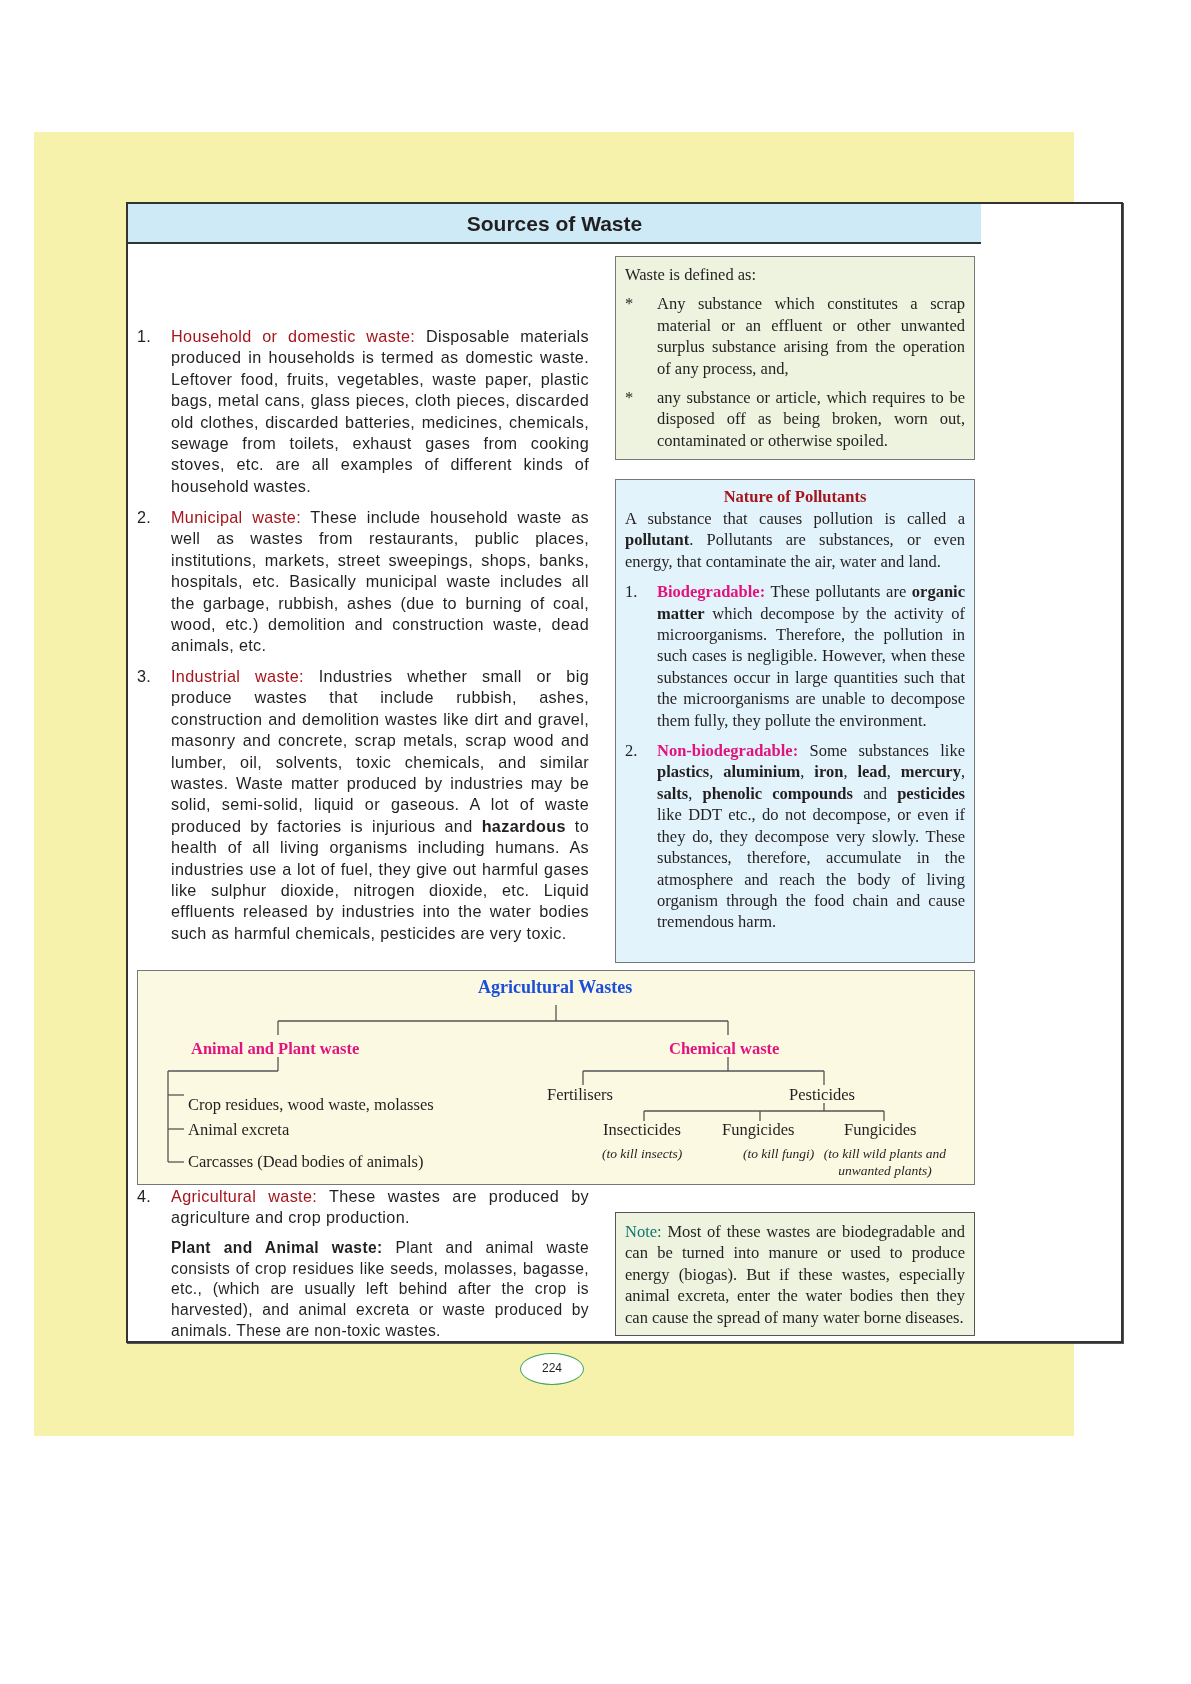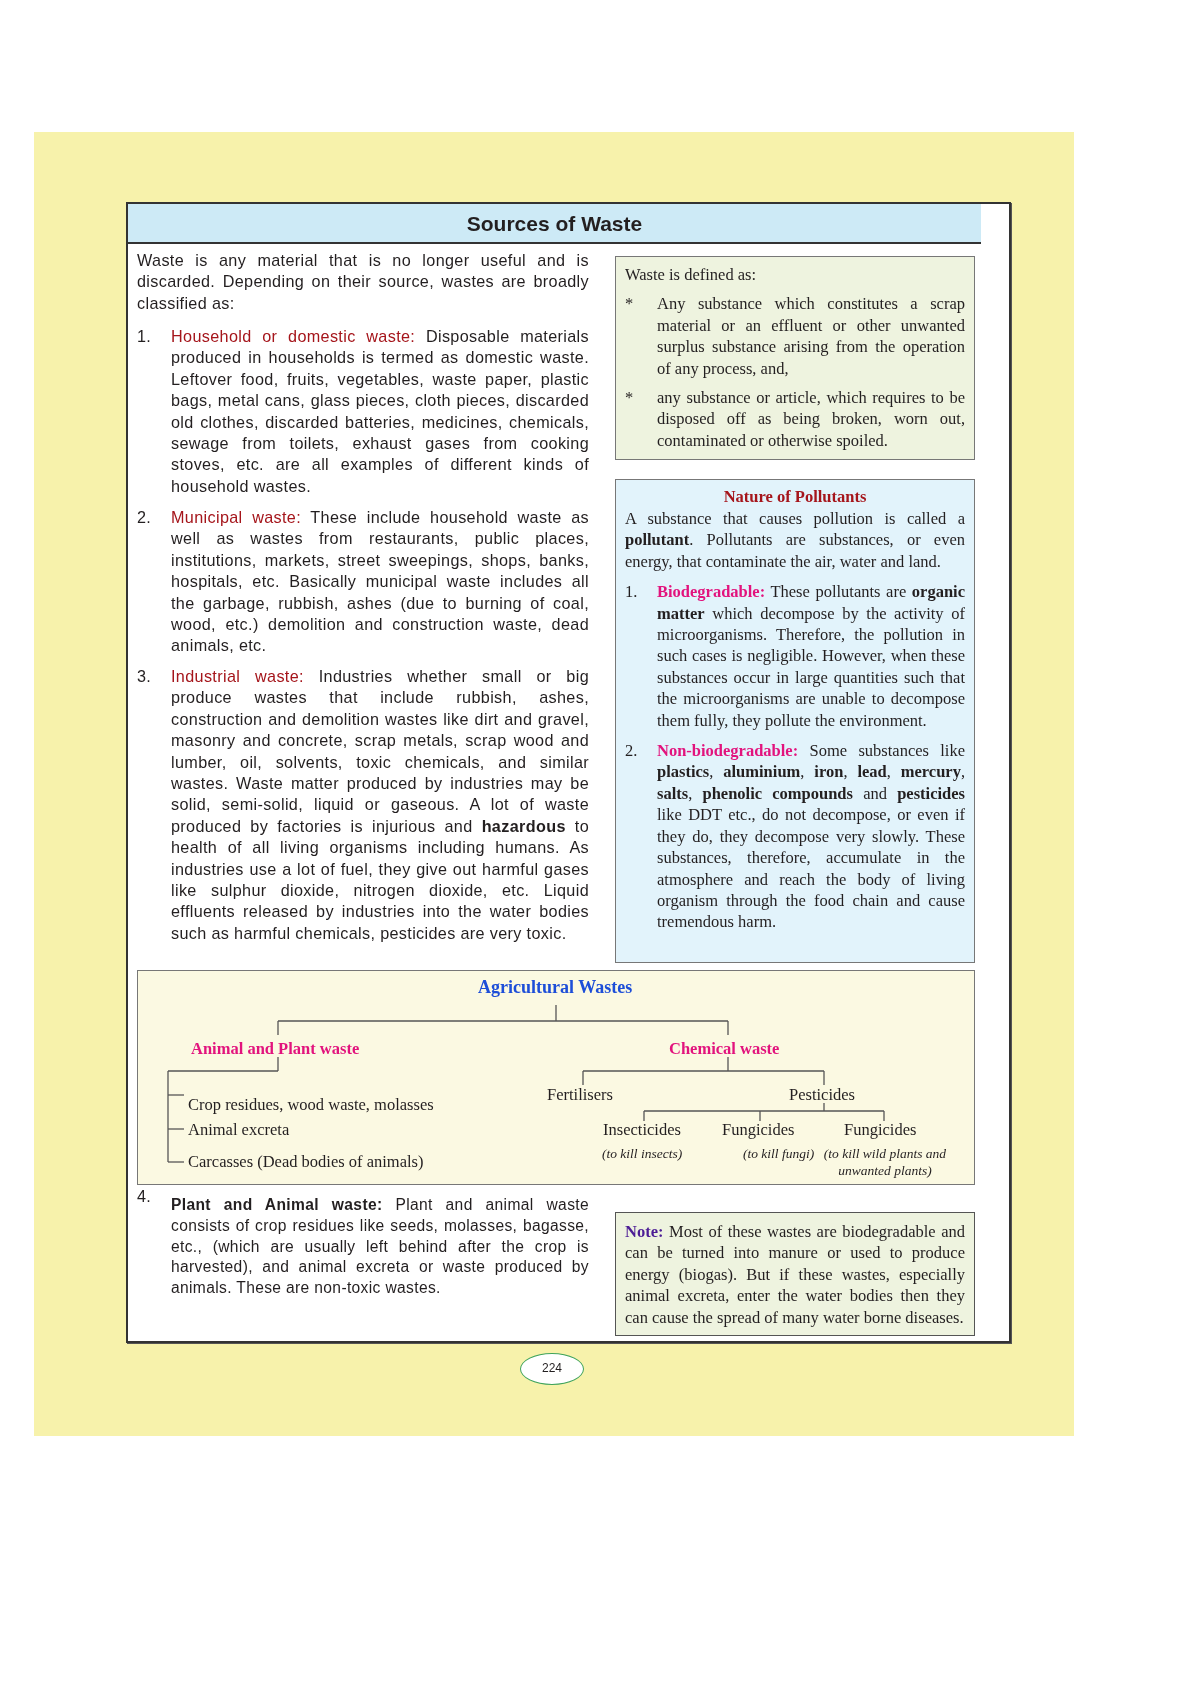--- a/index.html
+++ b/index.html
@@ -1,21 +1,21 @@
 <!DOCTYPE html>
 <html><head>
 <meta charset="utf-8">
 <style>
   * { box-sizing: border-box; margin: 0; padding: 0; }
   html, body { width: 1191px; height: 1684px; background: #ffffff; overflow: hidden; }
   body { position: relative; font-family: "Liberation Sans", sans-serif; color: #231f20; }
 
   .page-bg { position: absolute; left: 34px; top: 132px; width: 1040px; height: 1304px; background: #f7f2ab; }
 
-  .content-box { position: absolute; left: 126px; top: 202px; width: 885px; height: 1141px; background: #fff; border: 2px solid #333; box-shadow: 1px 1px 0 #555; }
+  .content-box { position: absolute; left: 126px; top: 202px; width: 997px; height: 1141px; background: #fff; border: 2px solid #333; box-shadow: 1px 1px 0 #555; }
 
   .title-bar { position: absolute; left: 0; top: 0; width: 853px; height: 40px; background: #cdeaf6; border-bottom: 2px solid #333; text-align: center; }
   .title-bar span { font-size: 21px; font-weight: bold; line-height: 40px; color: #231f20; }
 
   .sans { font-family: "Liberation Sans", sans-serif; font-size: 16.2px; line-height: 21.4px; letter-spacing: 0.35px; text-align: justify; }
   .serif { font-family: "Liberation Serif", serif; font-size: 16.5px; line-height: 21.4px; text-align: justify; }
 
   .left-col { position: absolute; left: 9px; width: 452px; }
   .intro { top: 46px; }
   .list-item { position: absolute; left: 9px; width: 452px; display: flex; }
@@ -37,35 +37,34 @@
   .pollutants-box .item .txt { flex: 1; }
 
   .agri-box { position: absolute; left: 9px; top: 766px; width: 838px; height: 215px; background: #fbf9e2; border: 1px solid #777; }
   .agri-box .lbl { position: absolute; font-family: "Liberation Serif", serif; font-size: 16.5px; white-space: nowrap; }
   .agri-title { color: #1d4ed8; font-weight: bold; font-size: 18px !important; }
   .agri-sub { color: #e2137d; font-weight: bold; }
   .agri-it { font-style: italic; font-size: 13.5px !important; text-align: center; line-height: 17px; }
   .agri-box svg { position: absolute; left: 0; top: 0; }
 
   .note-box { position: absolute; left: 487px; top: 1008px; width: 360px; height: 124px; background: #eef3df; border: 1px solid #555; padding: 8px 9px; }
-  .note-label { color: #4c1d95; font-weight: bold; }
+  .note-label { color: #0f766e; font-weight: normal; }
 
   .page-num { position: absolute; left: 520px; top: 1353px; width: 64px; height: 32px; border: 1.5px solid #3fa35a; border-radius: 50%; background: #fff; text-align: center; line-height: 29px; font-size: 12px; color: #231f20; }
 </style>
 </head>
 <body>
 
 <div class="page-bg"></div>
 
 <div class="content-box">
   <div class="title-bar">
     <span>Sources of Waste</span>
   </div>
 
-  <p class="left-col sans intro" style="position:absolute;">Waste is any material that is no longer useful and is discarded. Depending on their source, wastes are broadly classified as:</p>
 
   <div class="list-item sans" style="top:122px;">
     <span class="num">1.</span>
     <p class="body"><span class="red-bold">Household or domestic waste:</span><span> Disposable materials produced in households is termed as domestic waste. Leftover food, fruits, vegetables, waste paper, plastic bags, metal cans, glass pieces, cloth pieces, discarded old clothes, discarded batteries, medicines, chemicals, sewage from toilets, exhaust gases from cooking stoves, etc. are all examples of different kinds of household wastes.</span></p>
   </div>
 
   <div class="list-item sans" style="top:303px;">
     <span class="num">2.</span>
     <p class="body"><span class="red-bold">Municipal waste:</span><span> These include household waste as well as wastes from restaurants, public places, institutions, markets, street sweepings, shops, banks, hospitals, etc. Basically municipal waste includes all the garbage, rubbish, ashes (due to burning of coal, wood, etc.) demolition and construction waste, dead animals, etc.</span></p>
   </div>
@@ -140,20 +139,21 @@
     <span class="lbl" style="left:584px; top:149px;">Fungicides</span>
     <span class="lbl" style="left:706px; top:149px;">Fungicides</span>
     <span class="lbl agri-it" style="left:464px; top:174px;">(to kill insects)</span>
     <span class="lbl agri-it" style="left:585px; top:174px;margin-left:20px;">(to kill fungi)</span>
     <span class="lbl agri-it" style="left:682px; top:174px; width:130px; white-space:normal;">(to kill wild plants and unwanted plants)</span>
   </div>
 
   <div class="list-item sans" style="top:982px;">
     <span class="num">4.</span>
     <div class="body">
+      <p><span class="red-bold">Agricultural waste:</span><span> These wastes are produced by agriculture and crop production.</span></p>
       <p style="margin-top:9px; font-size:15.6px; line-height:20.8px;"><span class="b">Plant and Animal waste:</span><span> Plant and animal waste consists of crop residues like seeds, molasses, bagasse, etc., (which are usually left behind after the crop is harvested), and animal excreta or waste produced by animals. These are non-toxic wastes.</span></p>
     </div>
   </div>
 
   <div class="note-box serif">
     <p><span class="note-label">Note:</span><span> Most of these wastes are biodegradable and can be turned into manure or used to produce energy (biogas). But if these wastes, especially animal excreta, enter the water bodies then they can cause the spread of many water borne diseases.</span></p>
   </div>
 </div>
 
 <div class="page-num">224</div>

